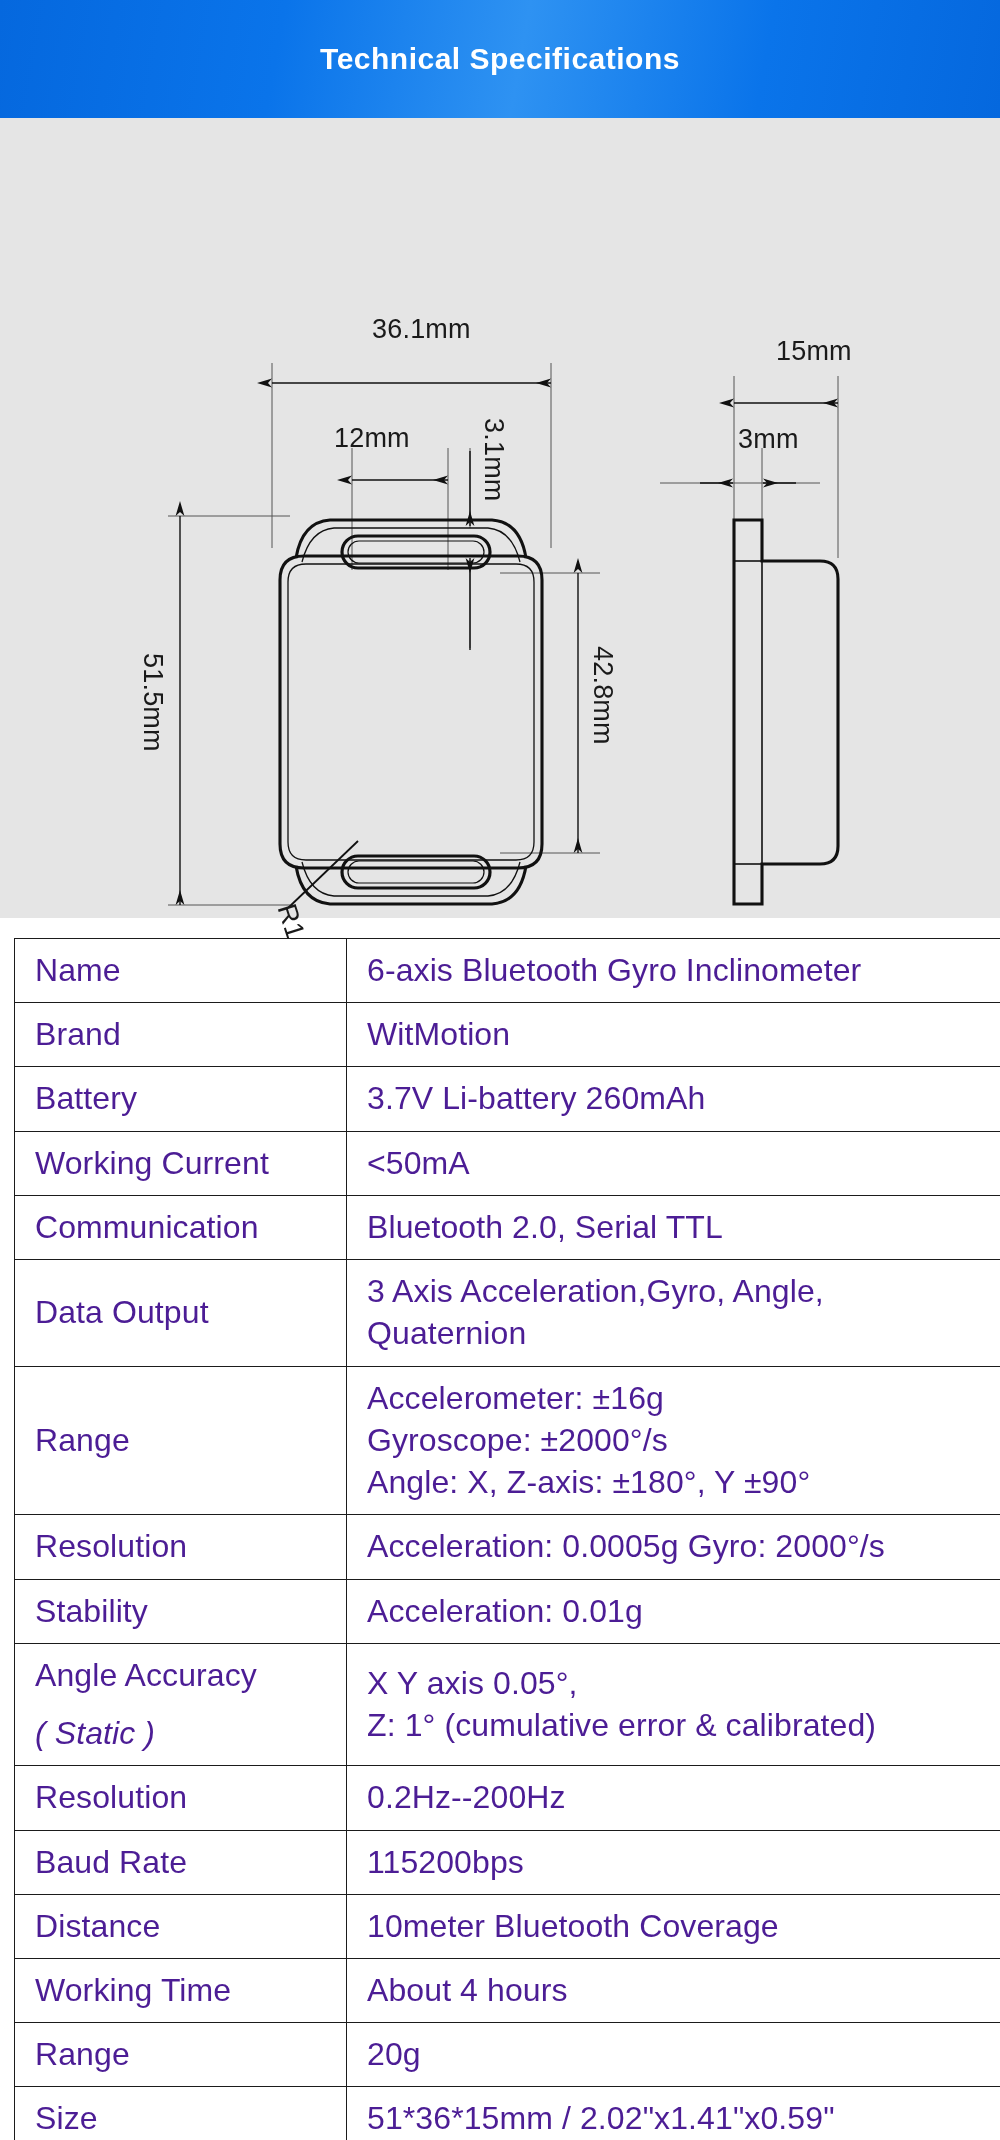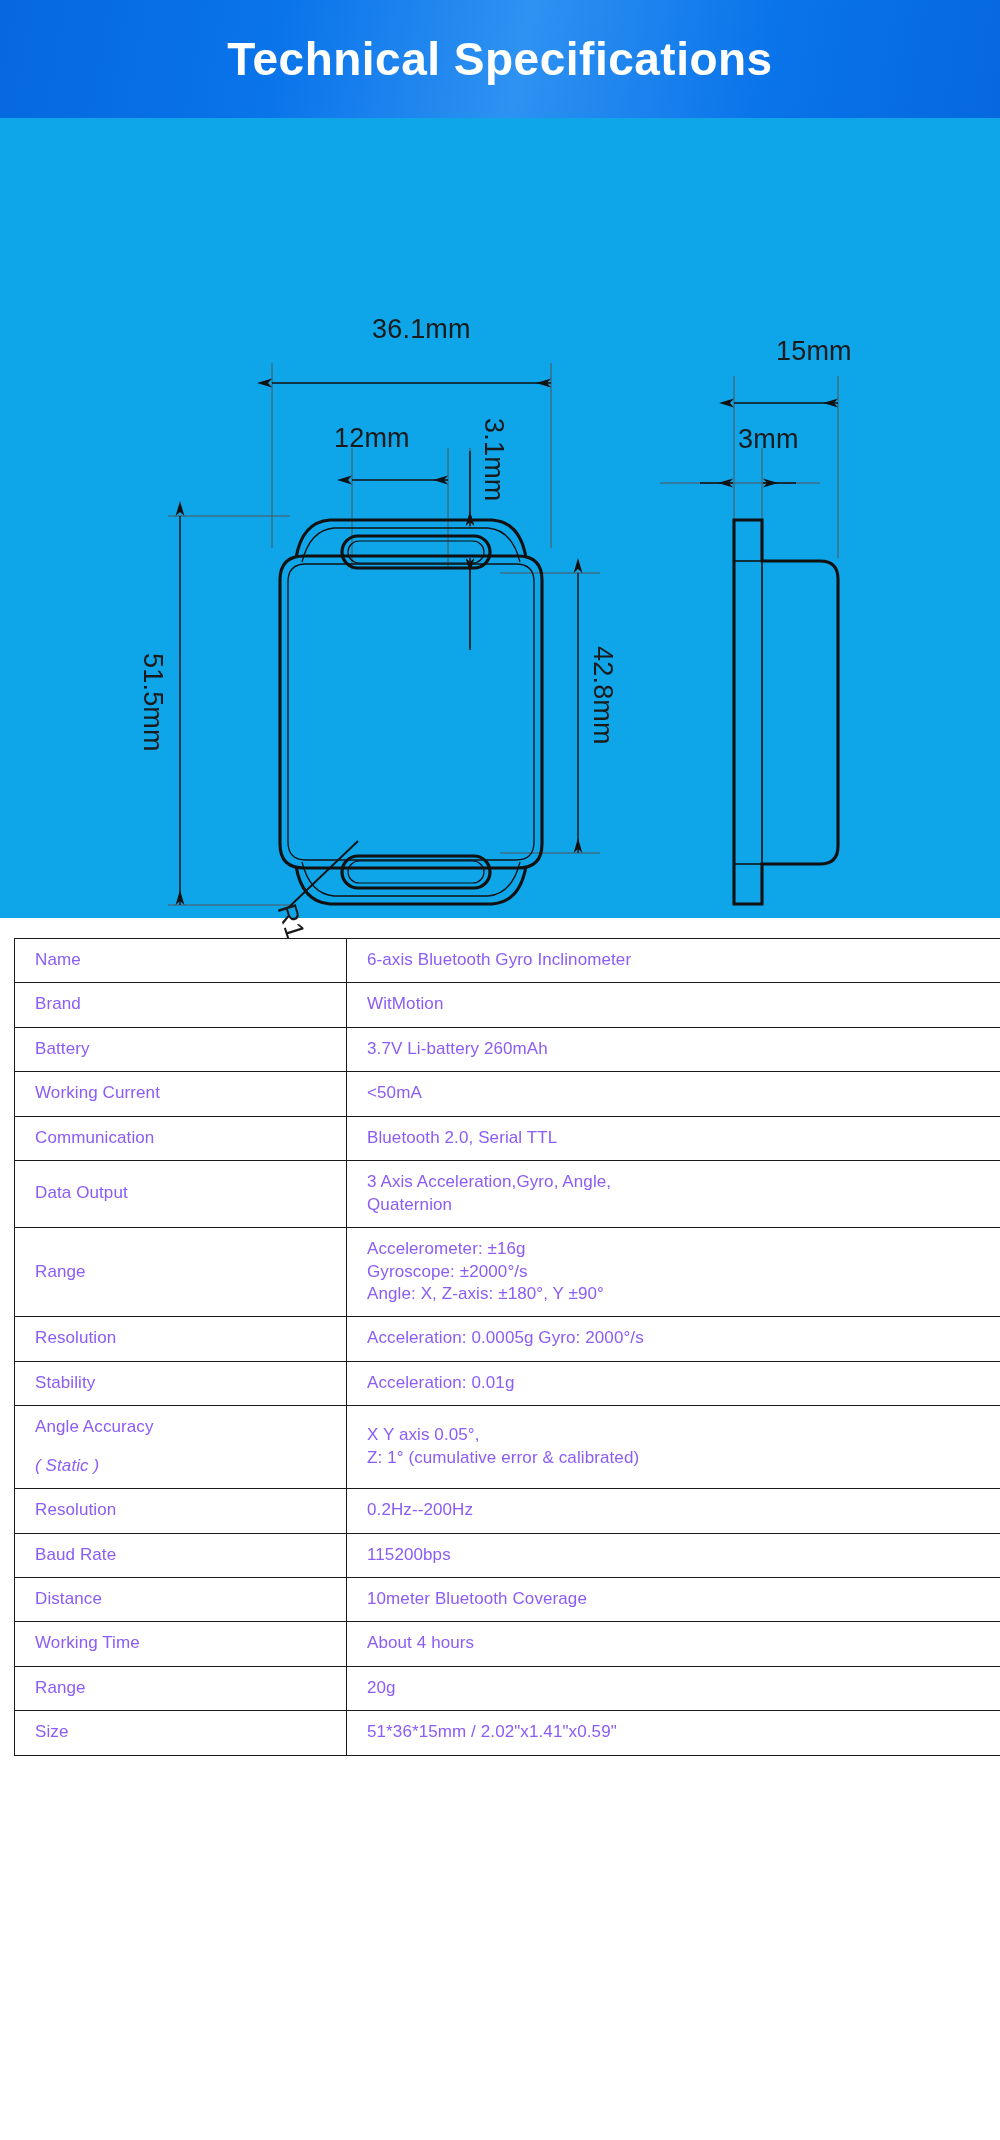--- a/index.html
+++ b/index.html
@@ -21,34 +21,34 @@
     width: 1000px;
     height: 118px;
     background: linear-gradient(100deg, #0568de 0%, #0a74ea 28%, #2e92f2 52%, #0a74ea 76%, #0568de 100%);
     display: flex;
     align-items: center;
     justify-content: center;
     box-sizing: border-box;
   }
   .header-title {
     color: #ffffff;
-    font-size: 46px;
+    font-size: 30px;
     font-weight: 700;
     letter-spacing: 0.5px;
     font-family: "Liberation Sans", sans-serif;
     line-height: 1;
     text-align: center;
   }
 
   
   .drawing-area {
     width: 1000px;
     height: 800px;
     position: relative;
-    background: #0ea5e9;
+    background: #e5e5e5;
   }
   .drawing-svg {
     position: absolute;
     left: 0;
     top: 0;
   }
   .dim-label {
     position: absolute;
     font-family: "Liberation Sans", sans-serif;
     font-size: 27px;
@@ -68,23 +68,23 @@
   }
   table.spec-table {
     border-collapse: collapse;
     width: 972px;
     table-layout: fixed;
     background: #ffffff;
   }
   table.spec-table td {
     border: 1.6px solid #1b1b1b;
     padding: 10px 14px 11px 20px;
-    font-size: 17px;
+    font-size: 32px;
     font-family: "Liberation Sans", sans-serif;
-    color: #8b5cf6;
+    color: #4c1d95;
     vertical-align: middle;
     line-height: 1.32;
     letter-spacing: 0.1px;
   }
   table.spec-table td.key {
     width: 297px;
   }
   table.spec-table td.val {
     width: 675px;
   }

